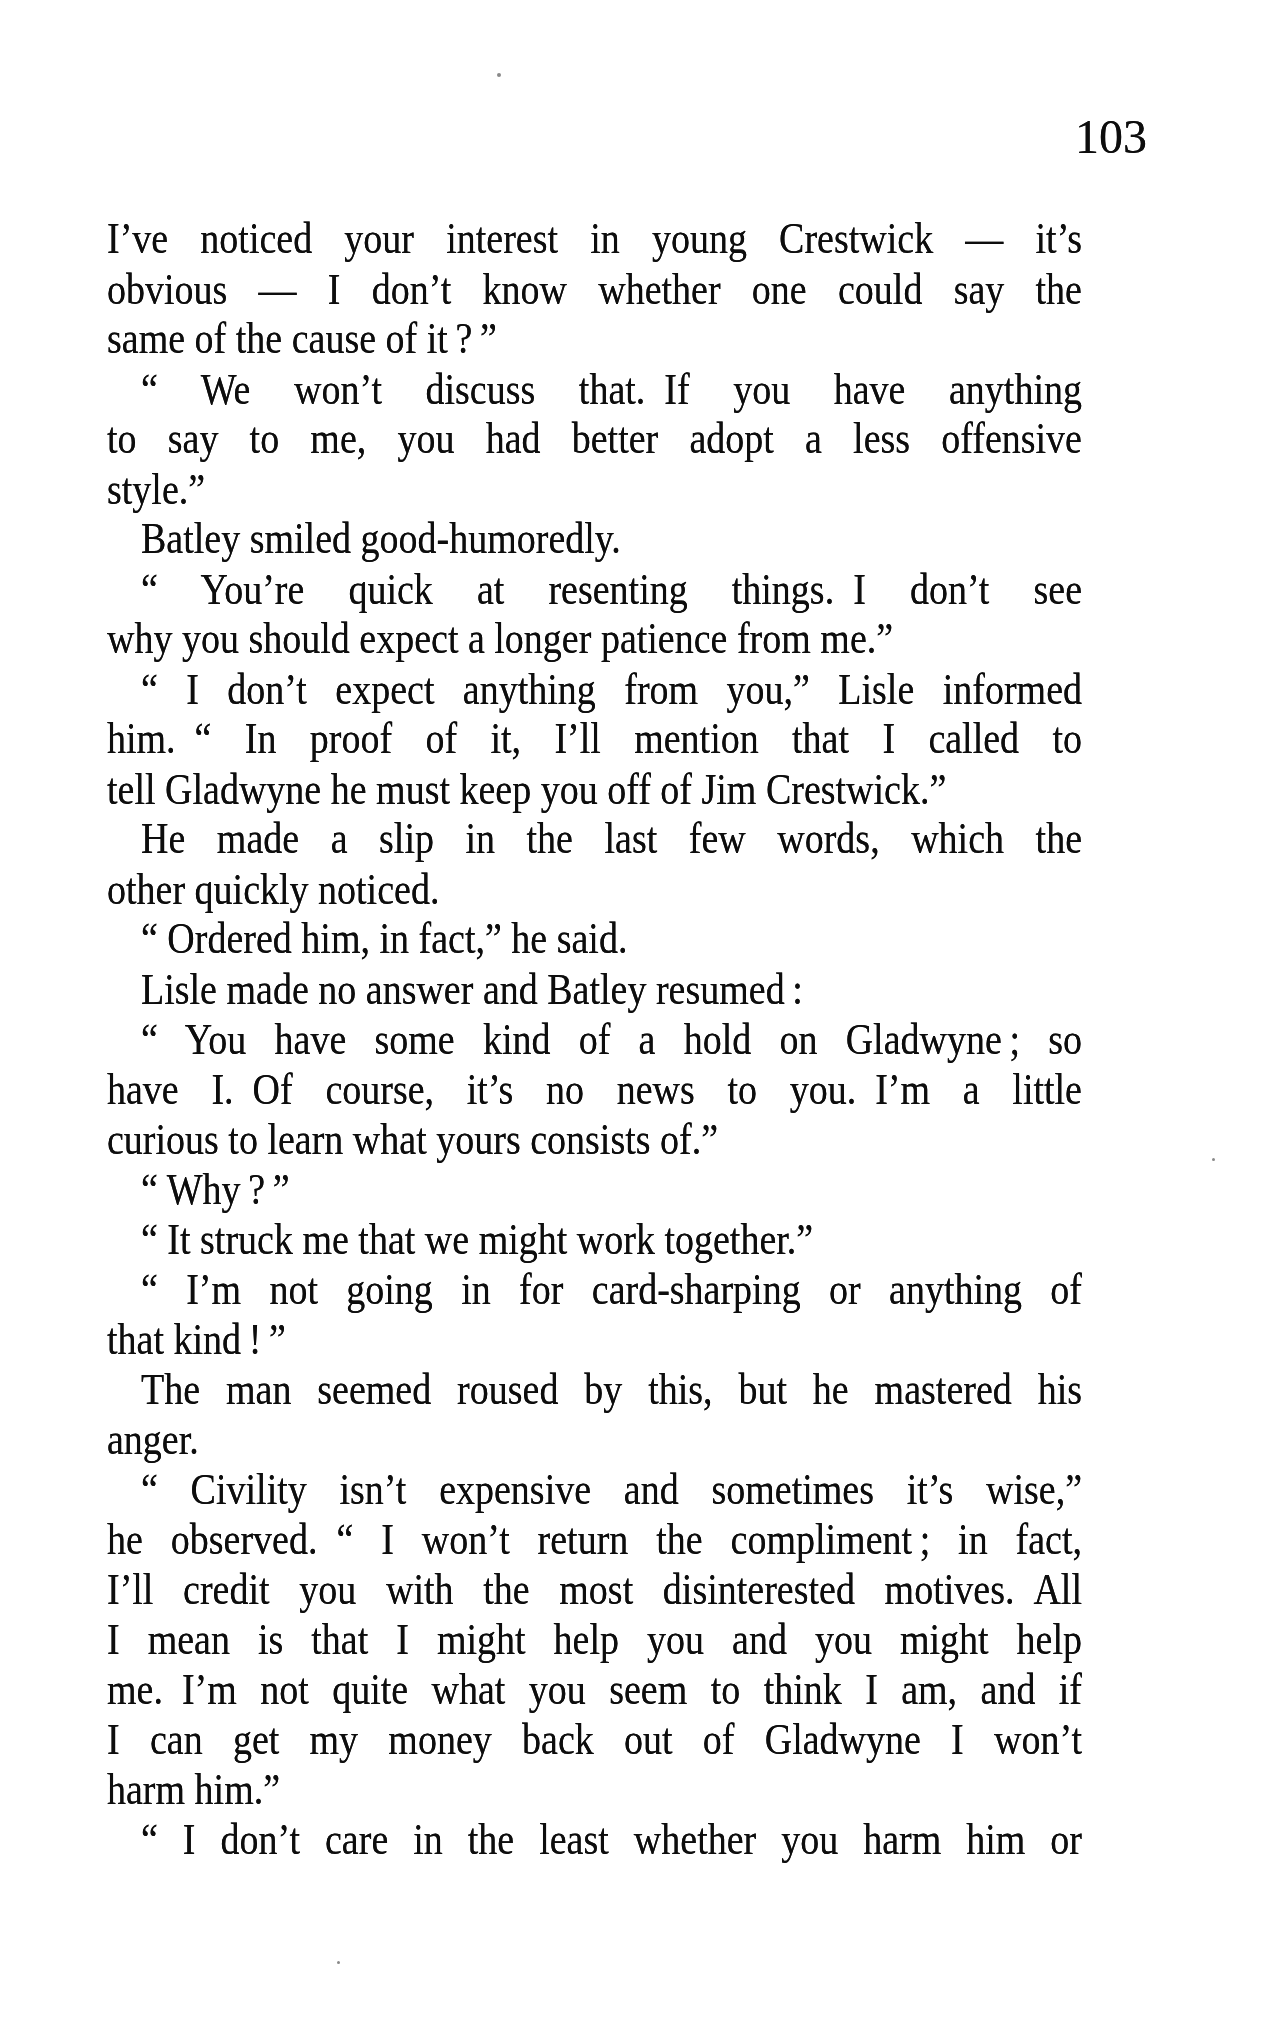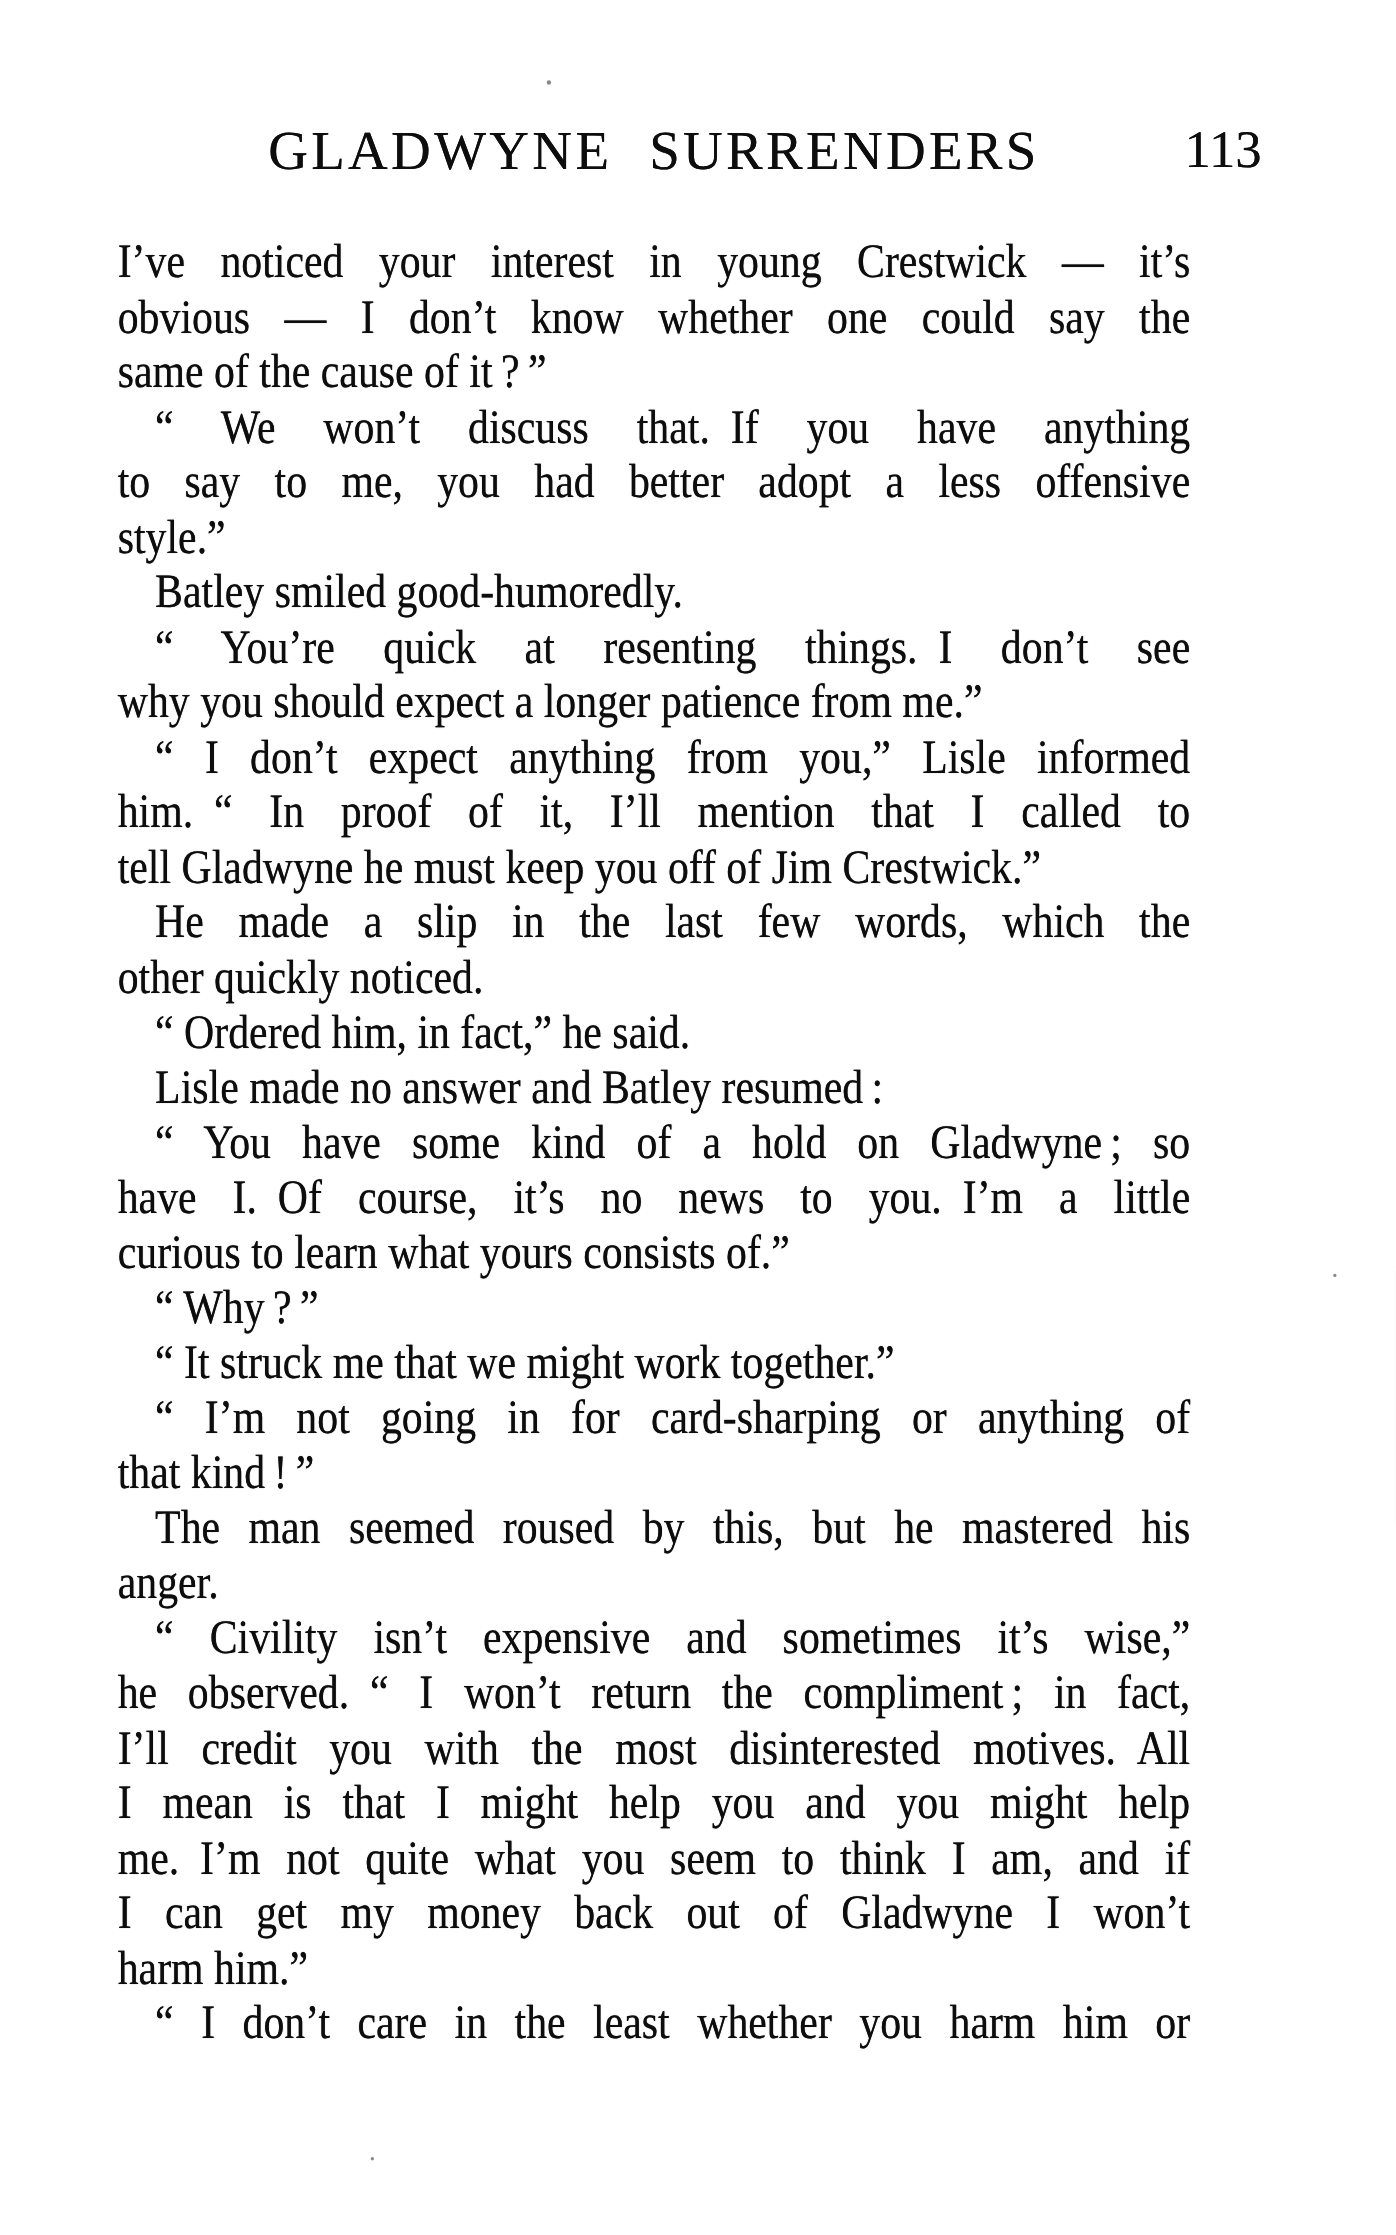--- a/index.html
+++ b/index.html
@@ -55,22 +55,21 @@
     opacity: 0.65;
   }
   .speck.s1 { left: 497px; top: 73px; }
   .speck.s2 { left: 1212px; top: 1158px; width: 3px; height: 3px; }
   .speck.s3 { left: 337px; top: 1961px; width: 3px; height: 3px; }
 </style>
 </head>
 <body>
 
 <div class="page">
-  <div class="running-head">GLADWYNE SURRENDERS</div>
-  <div class="page-number">113</div>
+  <div class="page-number">103</div>
   <div class="text-block">
       <div class="line just">I’ve noticed your interest in young Crestwick — it’s</div>
       <div class="line just">obvious — I don’t know whether one could say the</div>
       <div class="line">same of the cause of it ? ”</div>
       <div class="line just indent">“ We won’t discuss that. If you have anything</div>
       <div class="line just">to say to me, you had better adopt a less offensive</div>
       <div class="line">style.”</div>
       <div class="line indent">Batley smiled good-humoredly.</div>
       <div class="line just indent">“ You’re quick at resenting things. I don’t see</div>
       <div class="line">why you should expect a longer patience from me.”</div>

